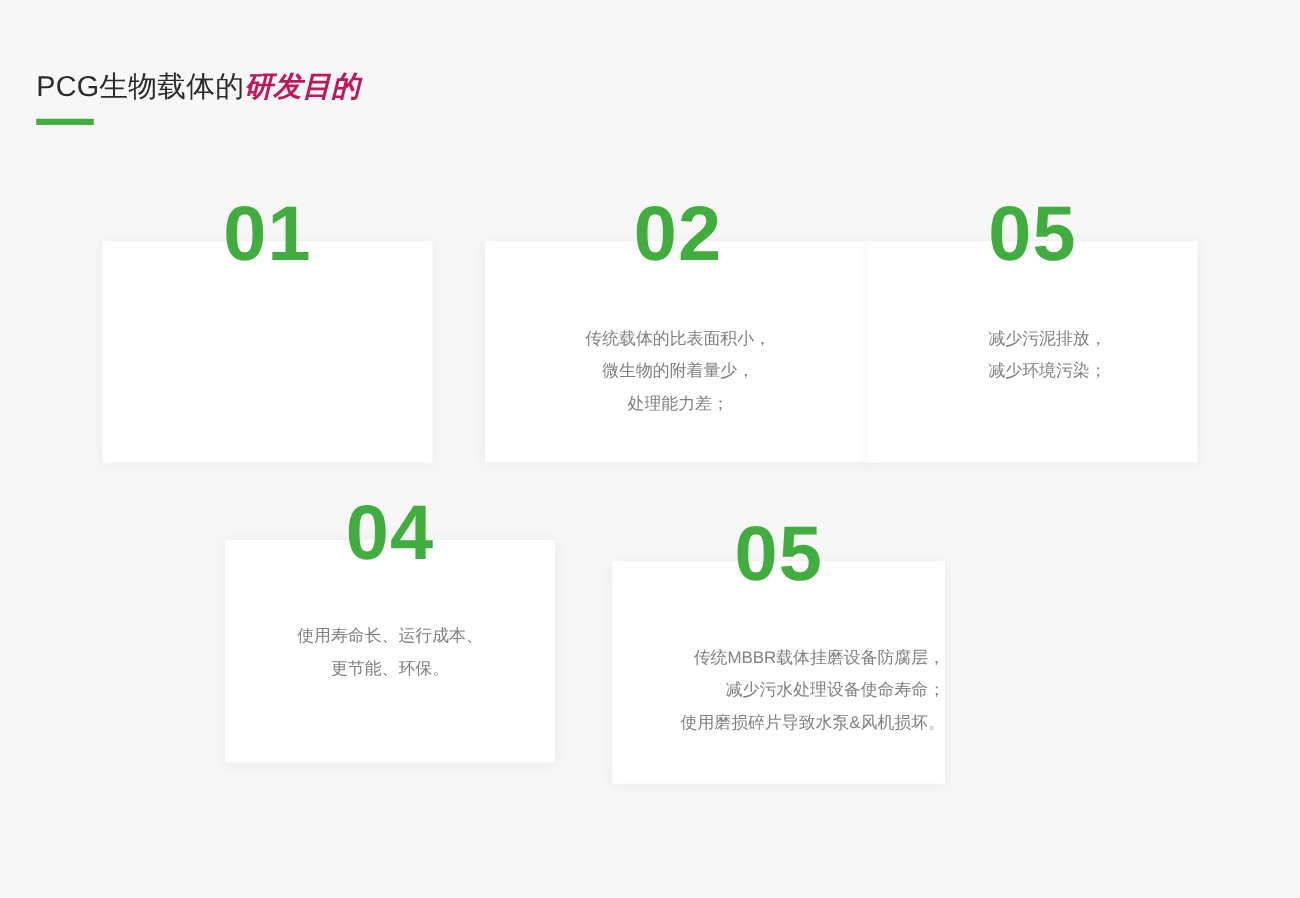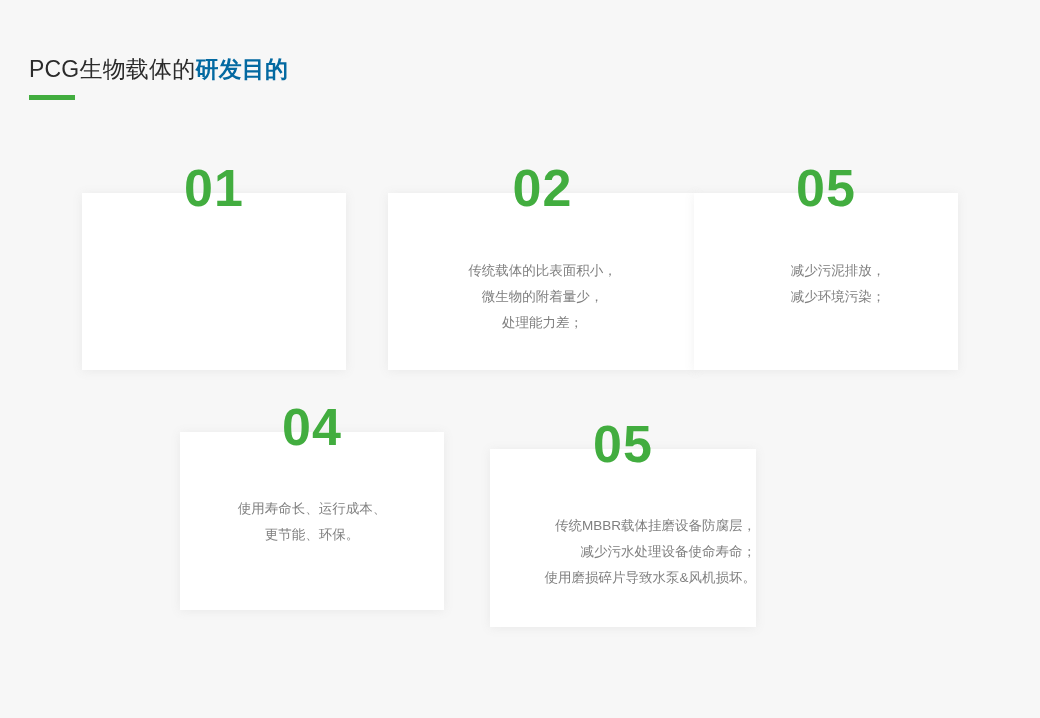--- a/index.html
+++ b/index.html
@@ -34,41 +34,42 @@
     color: #2b2b2b;
     letter-spacing: 0.2px;
     white-space: nowrap;
   }
   .slide-title .title-lead {
     font-weight: normal;
     color: #2b2b2b;
   }
   .slide-title .title-accent {
     font-weight: bold;
-    color: #0369a1;
+    color: #be185d;
+    font-style: italic;
   }
   .title-rule {
     margin-top: 9px;
     width: 46px;
     height: 5px;
     background: #42ad3f;
   }
 
   
   .card {
     position: absolute;
     background: #ffffff;
     box-shadow: 0 1px 10px rgba(120, 120, 120, 0.10);
   }
   .card-number {
     position: absolute;
     left: 0;
     right: 0;
     text-align: center;
-    font-size: 52px;
+    font-size: 62px;
     line-height: 66px;
     font-weight: bold;
     color: #42ad3f;
     letter-spacing: 1px;
     pointer-events: none;
   }
   .card-body {
     position: absolute;
     left: 0;
     right: 0;

